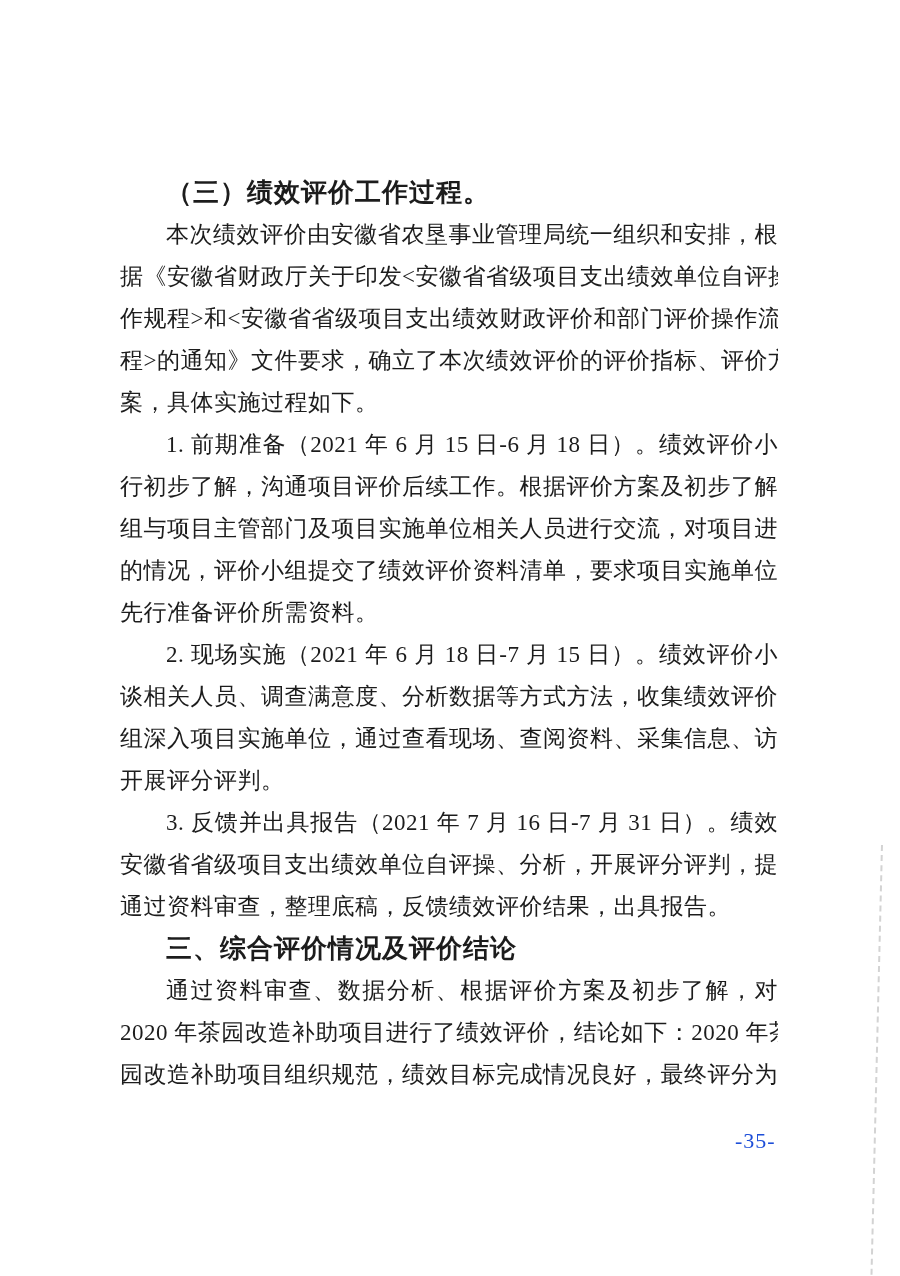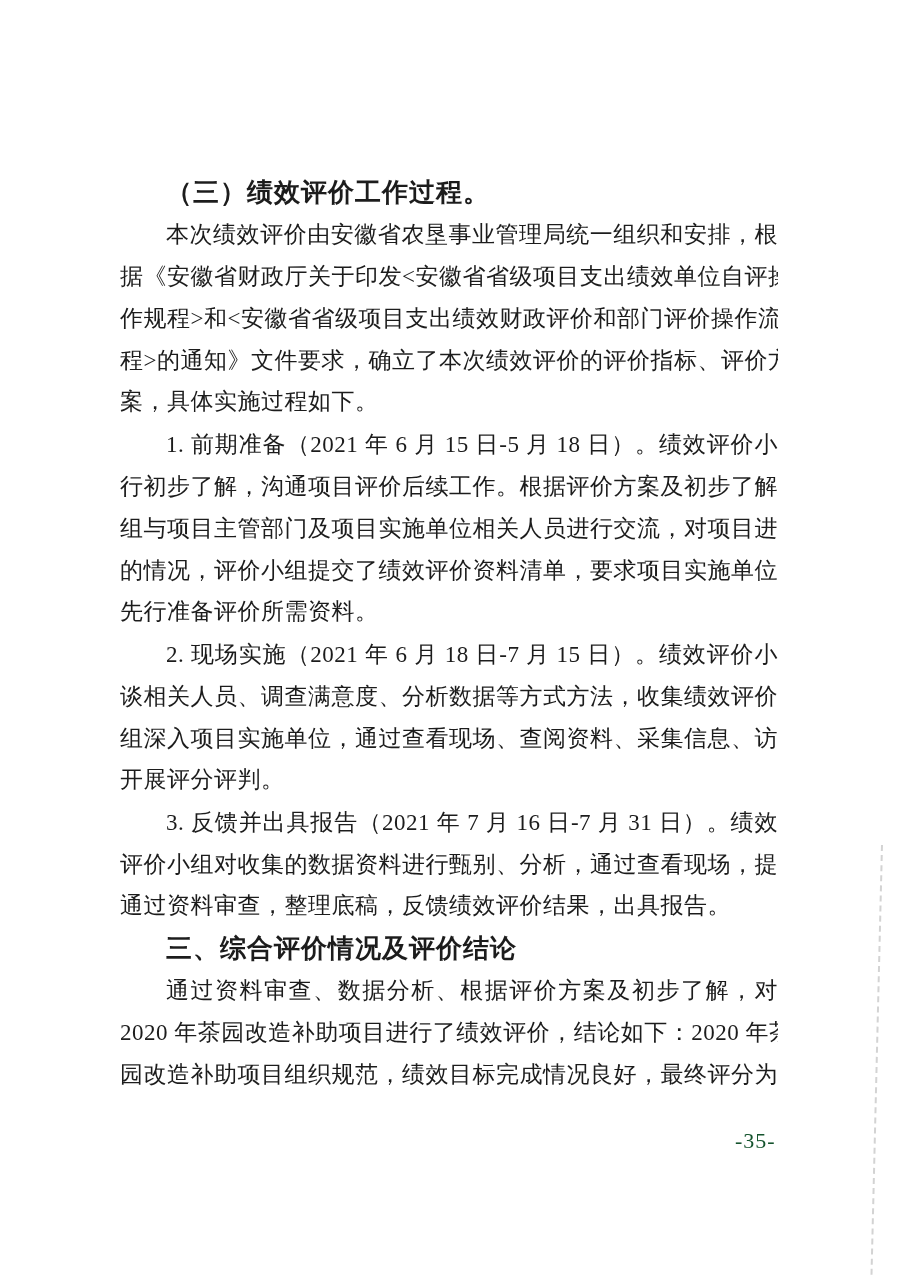--- a/index.html
+++ b/index.html
@@ -29,36 +29,35 @@
     letter-spacing: 0.5px;
     white-space: nowrap;
     text-align: justify;
     text-align-last: justify;
     overflow: hidden;
   }
   .indent { padding-left: 46px; }
   .natural {
     text-align: left;
     text-align-last: left;
-    font-family: Liberation Mono, monospace;
   }
   .heading {
     font-weight: 700;
     font-size: 26px;
     text-align: left;
     text-align-last: left;
     letter-spacing: 1px;
   }
   .page-number {
     position: absolute;
     left: 735px;
     top: 1128px;
     font-size: 22px;
     letter-spacing: 1px;
-    color: #14532d;
+    color: #1d4ed8;
   }
   .scan-artifact {
     position: absolute;
     left: 881px;
     top: 845px;
     height: 440px;
     width: 0;
     border-left: 2px dashed rgba(175, 175, 175, 0.55);
     transform: rotate(1.4deg);
     transform-origin: top center;
@@ -72,33 +71,33 @@
   <div class="text-col">
 
     <div class="line heading indent">（三）绩效评价工作过程。</div>
 
     <div class="line indent">本次绩效评价由安徽省农垦事业管理局统一组织和安排，根</div>
     <div class="line">据《安徽省财政厅关于印发&lt;安徽省省级项目支出绩效单位自评操</div>
     <div class="line">作规程&gt;和&lt;安徽省省级项目支出绩效财政评价和部门评价操作流</div>
     <div class="line">程&gt;的通知》文件要求，确立了本次绩效评价的评价指标、评价方</div>
     <div class="line natural">案，具体实施过程如下。</div>
 
-    <div class="line indent">1. 前期准备（2021 年 6 月 15 日-5 月 18 日）。绩效评价小</div>
+    <div class="line indent">1. 前期准备（2021 年 6 月 15 日-6 月 18 日）。绩效评价小</div>
     <div class="line">行初步了解，沟通项目评价后续工作。根据评价方案及初步了解</div>
     <div class="line">组与项目主管部门及项目实施单位相关人员进行交流，对项目进</div>
     <div class="line">的情况，评价小组提交了绩效评价资料清单，要求项目实施单位</div>
     <div class="line natural">先行准备评价所需资料。</div>
 
     <div class="line indent">2. 现场实施（2021 年 6 月 18 日-7 月 15 日）。绩效评价小</div>
     <div class="line">谈相关人员、调查满意度、分析数据等方式方法，收集绩效评价</div>
     <div class="line">组深入项目实施单位，通过查看现场、查阅资料、采集信息、访</div>
     <div class="line natural">开展评分评判。</div>
 
     <div class="line indent">3. 反馈并出具报告（2021 年 7 月 16 日-7 月 31 日）。绩效</div>
-    <div class="line">评价小组对收集的数据资料进行甄别、分析，通过查看现场，提</div>
+    <div class="line">安徽省省级项目支出绩效单位自评操、分析，开展评分评判，提</div>
     <div class="line natural">通过资料审查，整理底稿，反馈绩效评价结果，出具报告。</div>
 
     <div class="line heading indent">三、综合评价情况及评价结论</div>
 
     <div class="line indent">通过资料审查、数据分析、根据评价方案及初步了解，对</div>
     <div class="line">2020 年茶园改造补助项目进行了绩效评价，结论如下：2020 年茶</div>
     <div class="line">园改造补助项目组织规范，绩效目标完成情况良好，最终评分为</div>
 
   </div>
 

